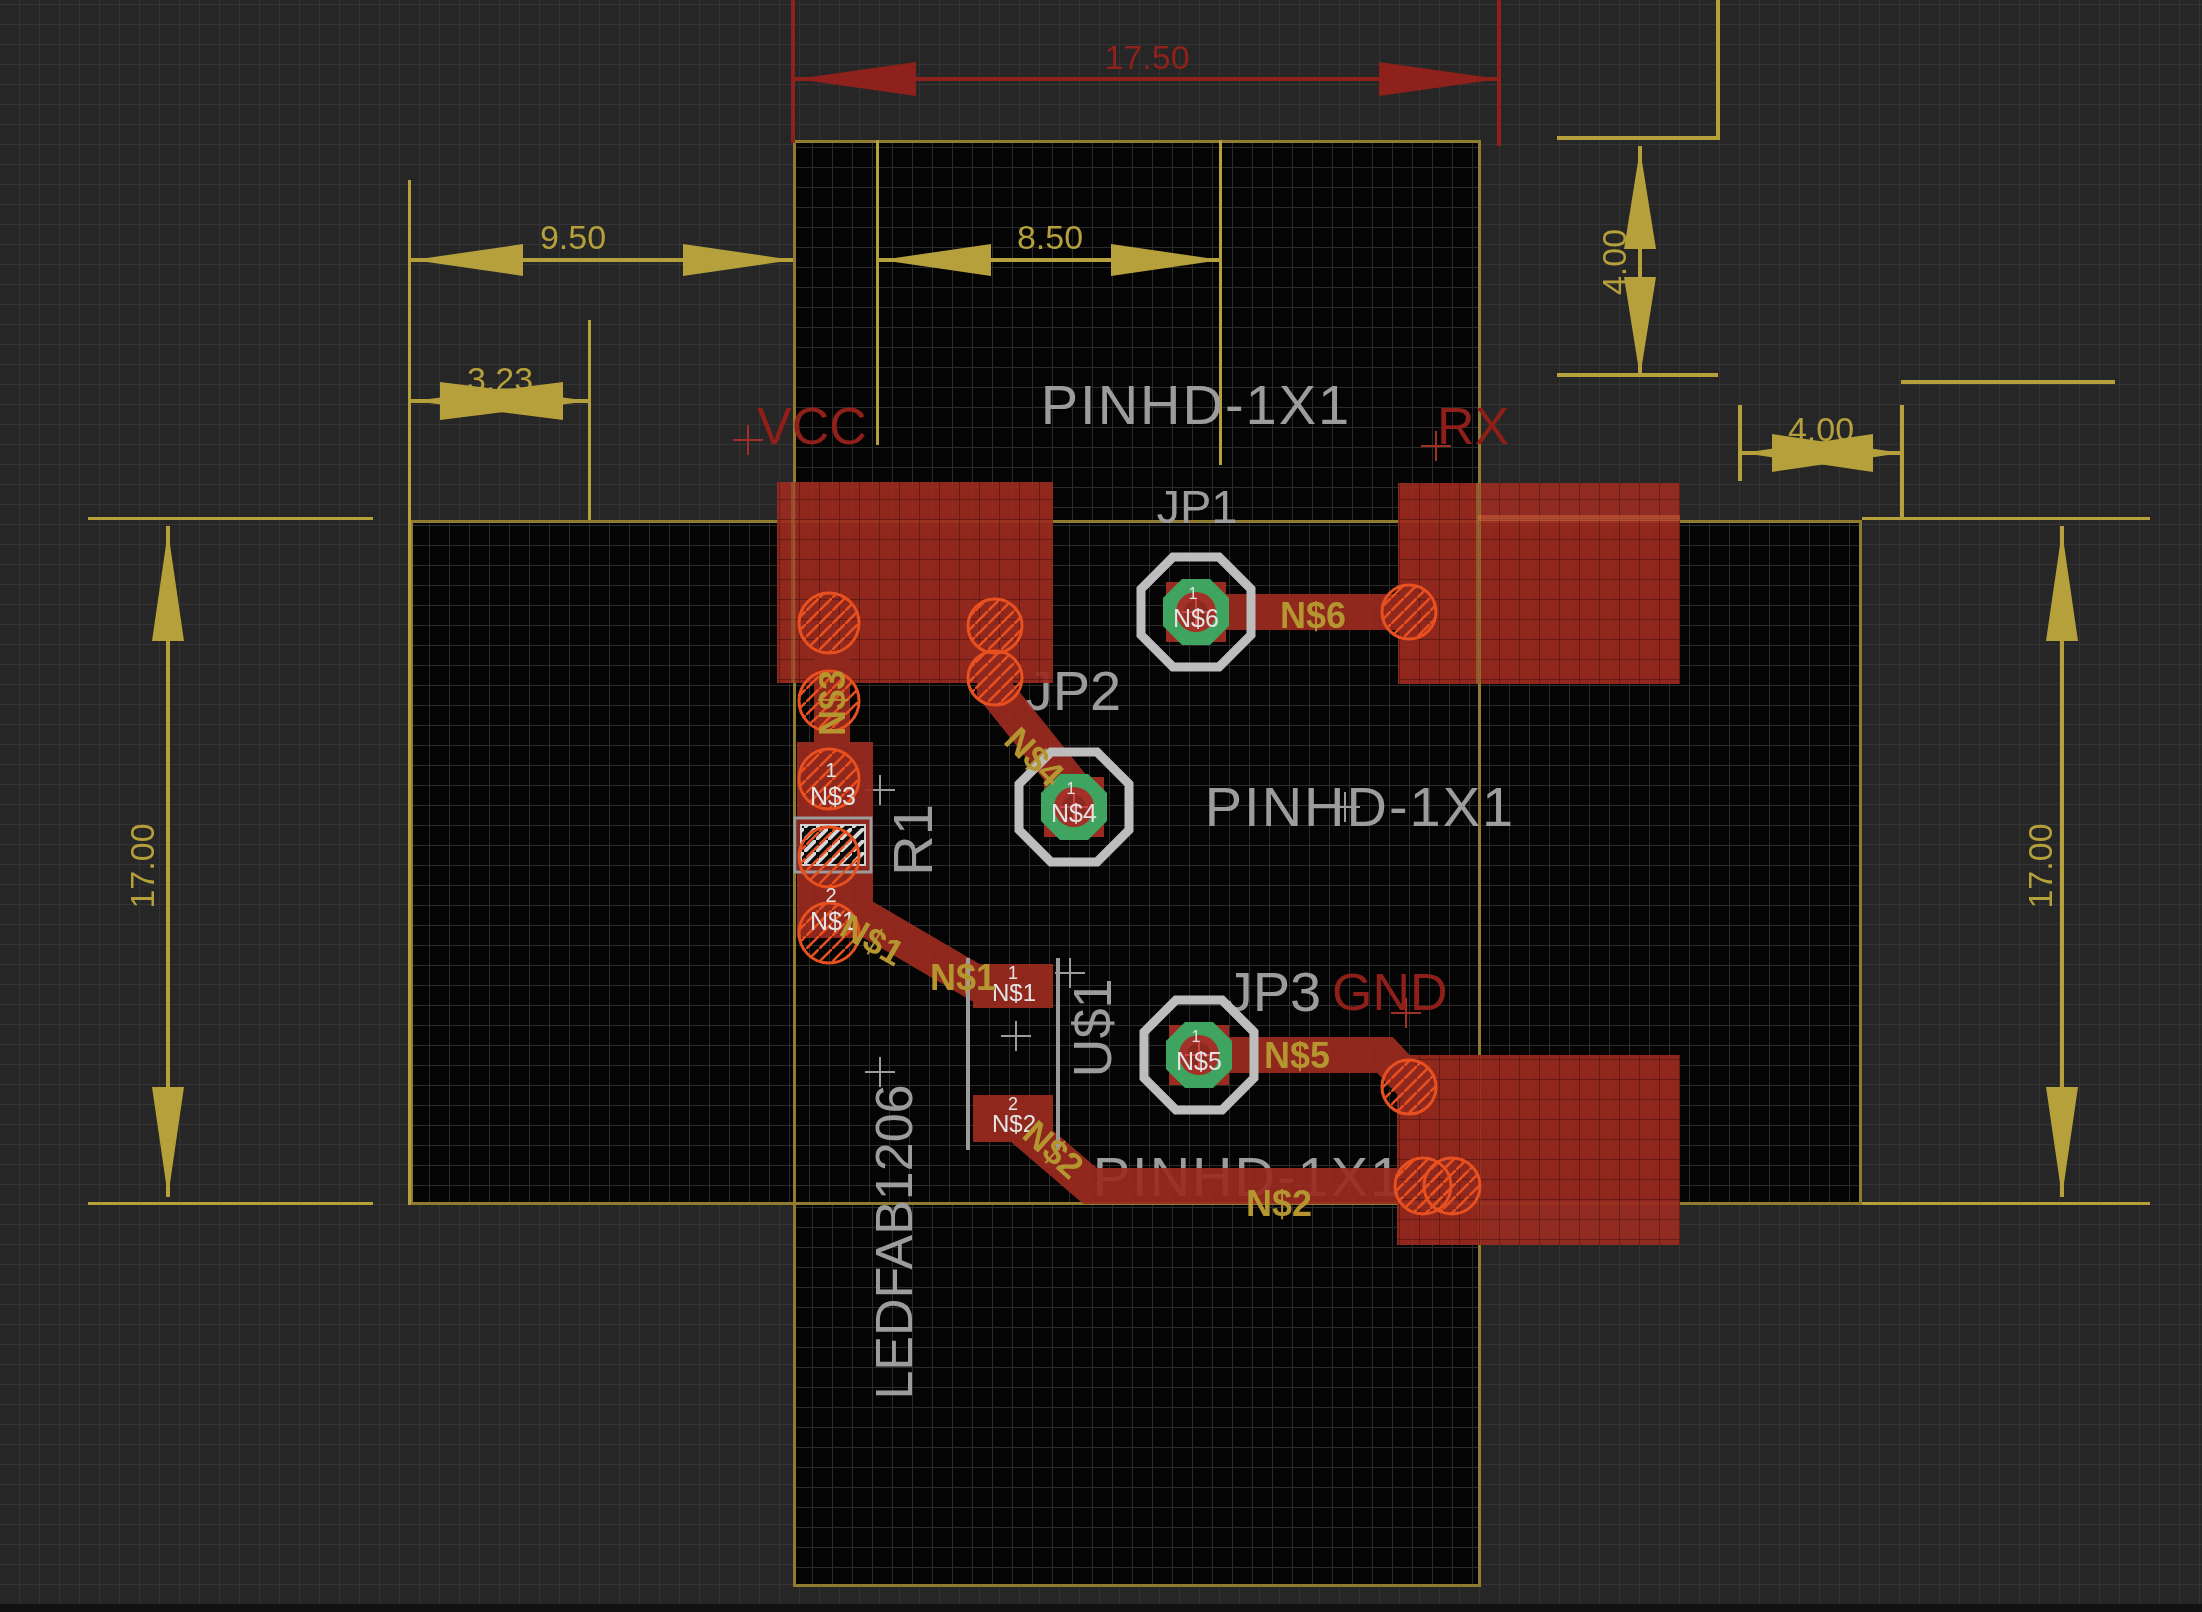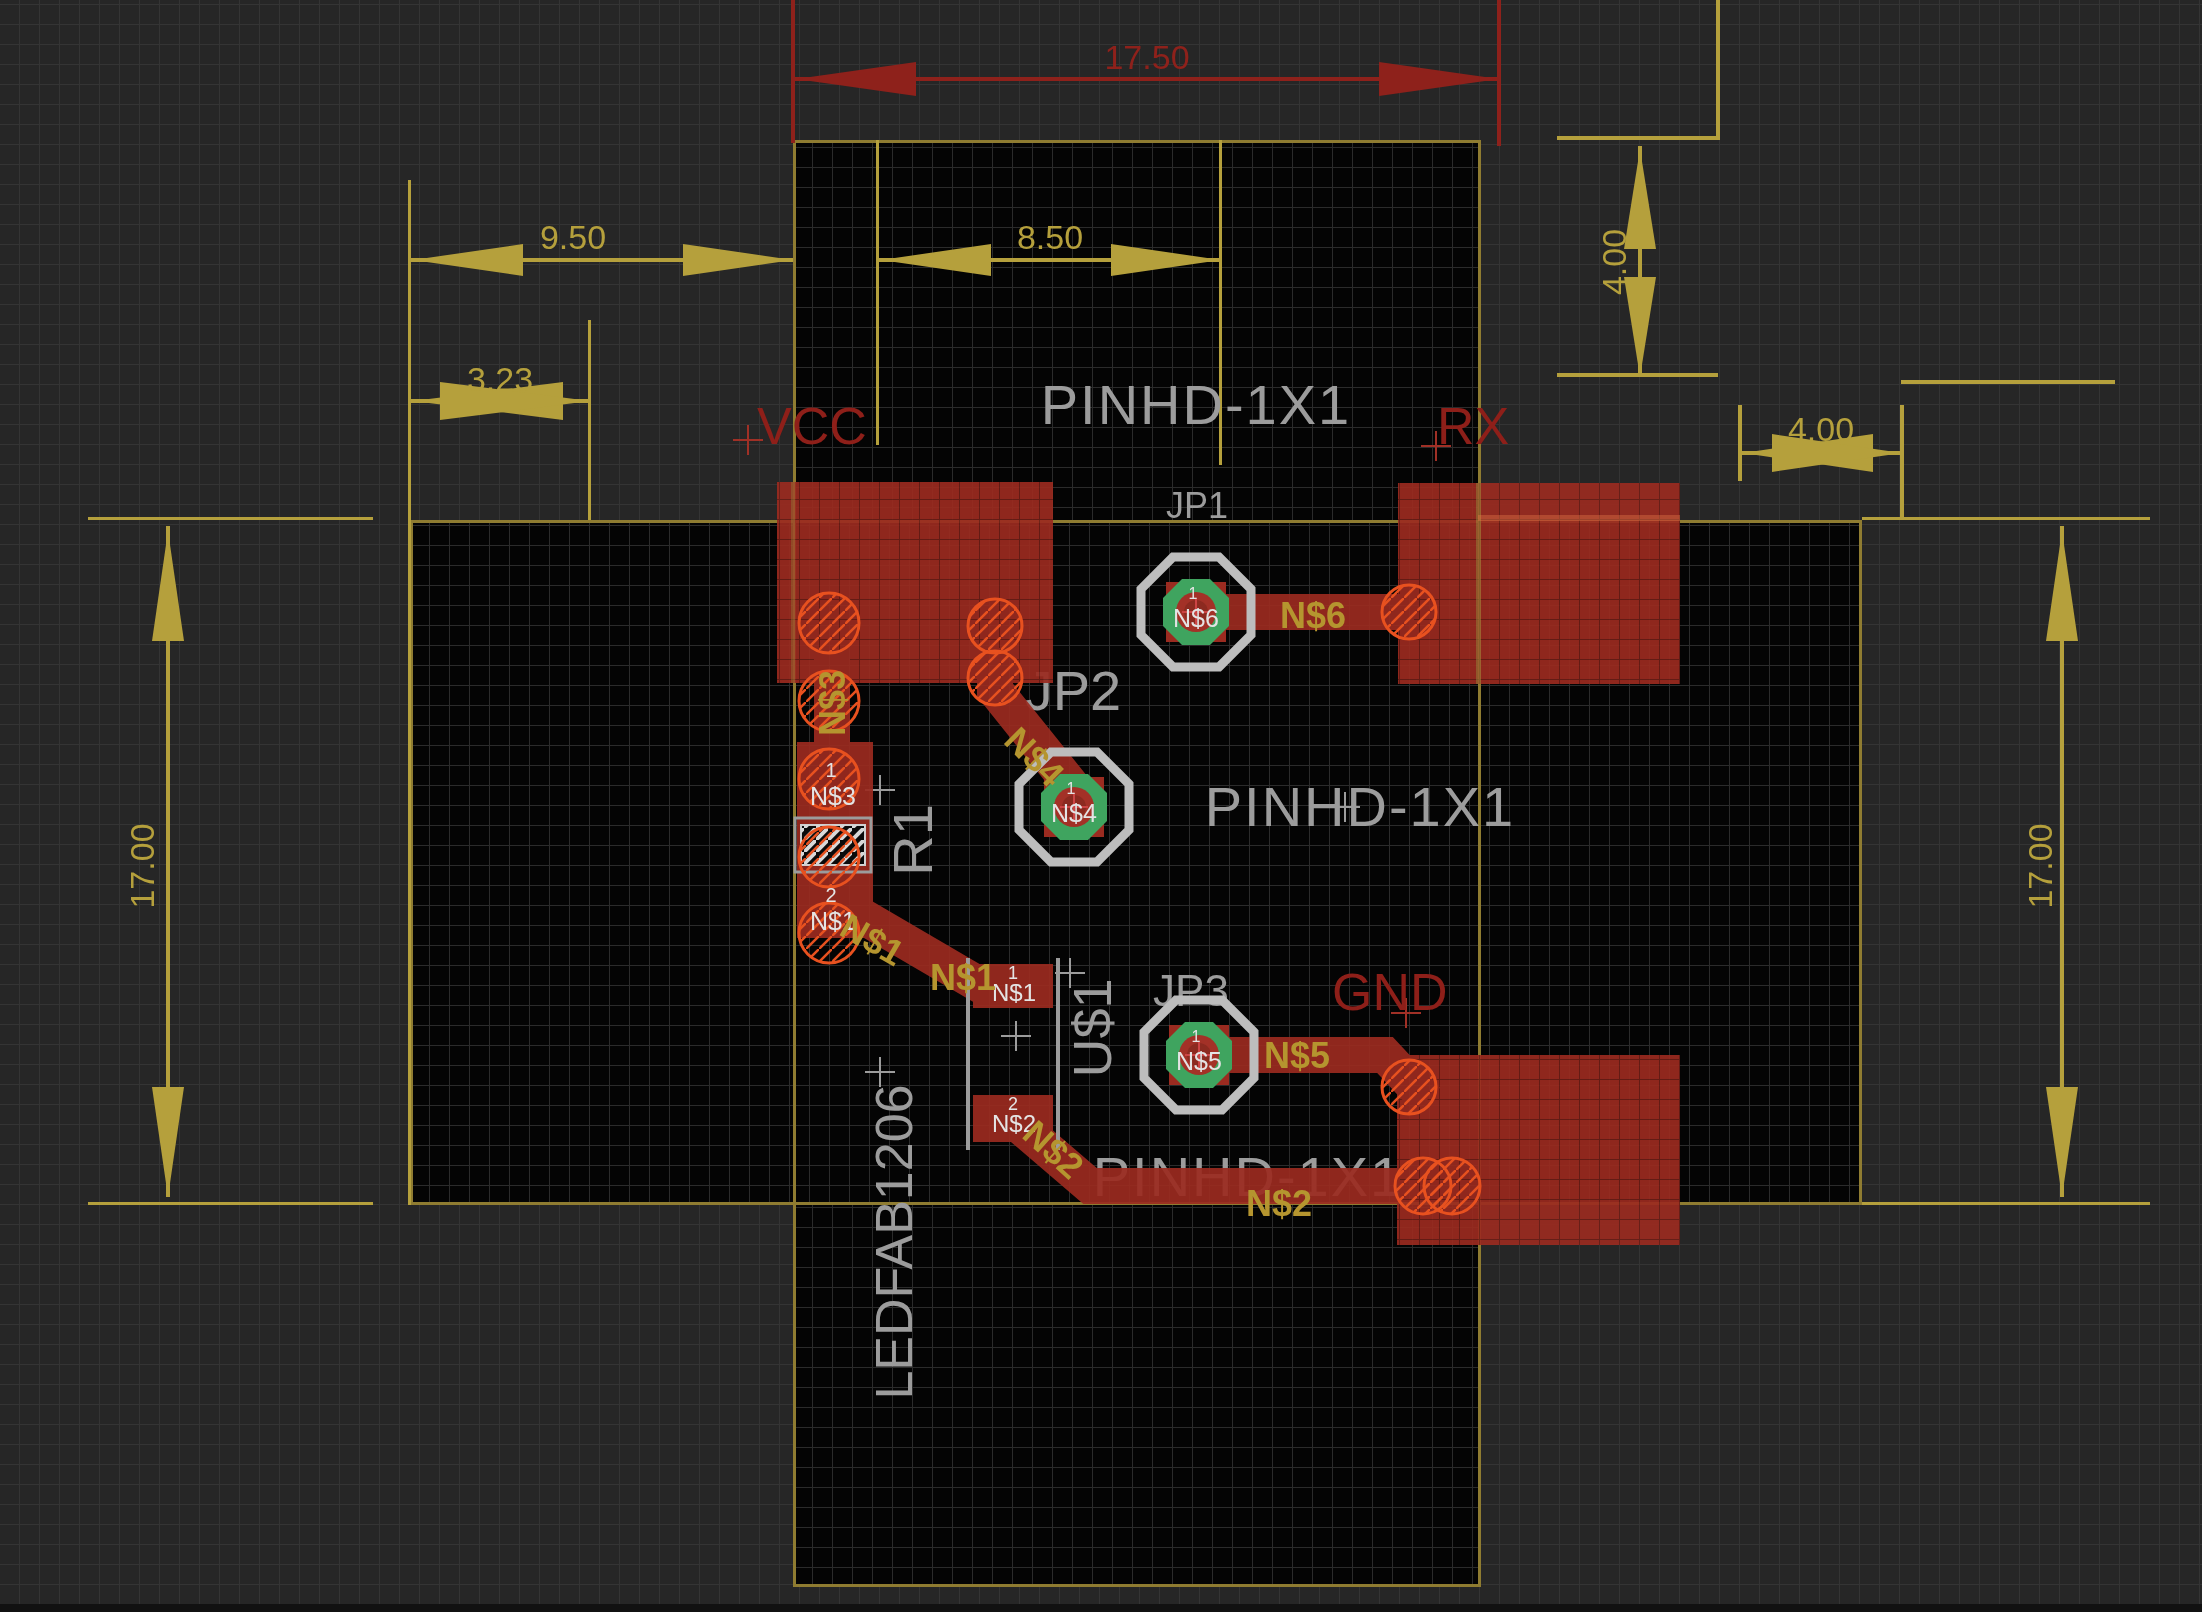--- a/index.html
+++ b/index.html
@@ -95,24 +95,24 @@
   <div class="reddimtxt" style="left:1067px;top:38px;width:160px">17.50</div>
   <div class="dimtxt" style="left:493px;top:218px;width:160px">9.50</div>
   <div class="dimtxt" style="left:970px;top:218px;width:160px">8.50</div>
   <div class="dimtxt" style="left:420px;top:360px;width:160px">3.23</div>
   <div class="dimtxt" style="left:1741px;top:410px;width:160px">4.00</div>
   <div class="dimtxt rot" style="left:1614px;top:262px">4.00</div>
   <div class="dimtxt rot" style="left:142px;top:866px">17.00</div>
   <div class="dimtxt rot" style="left:2040px;top:866px">17.00</div>
 
   <div class="silk ctr" style="left:1196px;top:404px;font-size:56px;letter-spacing:2px">PINHD-1X1</div>
-  <div class="silk ctr" style="left:1197px;top:506px;font-size:36px">JP1</div>
+  <div class="silk ctr" style="left:1197px;top:506px;font-size:47px">JP1</div>
   <div class="silk ctr" style="left:1073px;top:690px;font-size:56px">JP2</div>
   <div class="silk ctr" style="left:1360px;top:806px;font-size:56px;letter-spacing:2px">PINHD-1X1</div>
-  <div class="silk ctr" style="left:1191px;top:991px;font-size:44px">JP3</div>
+  <div class="silk ctr" style="left:1273px;top:991px;font-size:56px">JP3</div>
   <div class="silk ctr" style="left:1248px;top:1176px;font-size:56px;letter-spacing:2px">PINHD-1X1</div>
   <div class="silk rot" style="left:912px;top:840px;font-size:56px">R1</div>
   <div class="silk rot" style="left:1092px;top:1028px;font-size:54px">U$1</div>
   <div class="silk rot" style="left:894px;top:1242px;font-size:52px">LEDFAB1206</div>
 
   <div class="cross silk" style="left:880px;top:790px"></div>
   <div class="cross silk" style="left:1016px;top:1036px"></div>
   <div class="cross silk" style="left:1070px;top:973px"></div>
   <div class="cross silk" style="left:1345px;top:807px"></div>
   <div class="cross silk" style="left:880px;top:1072px"></div>

